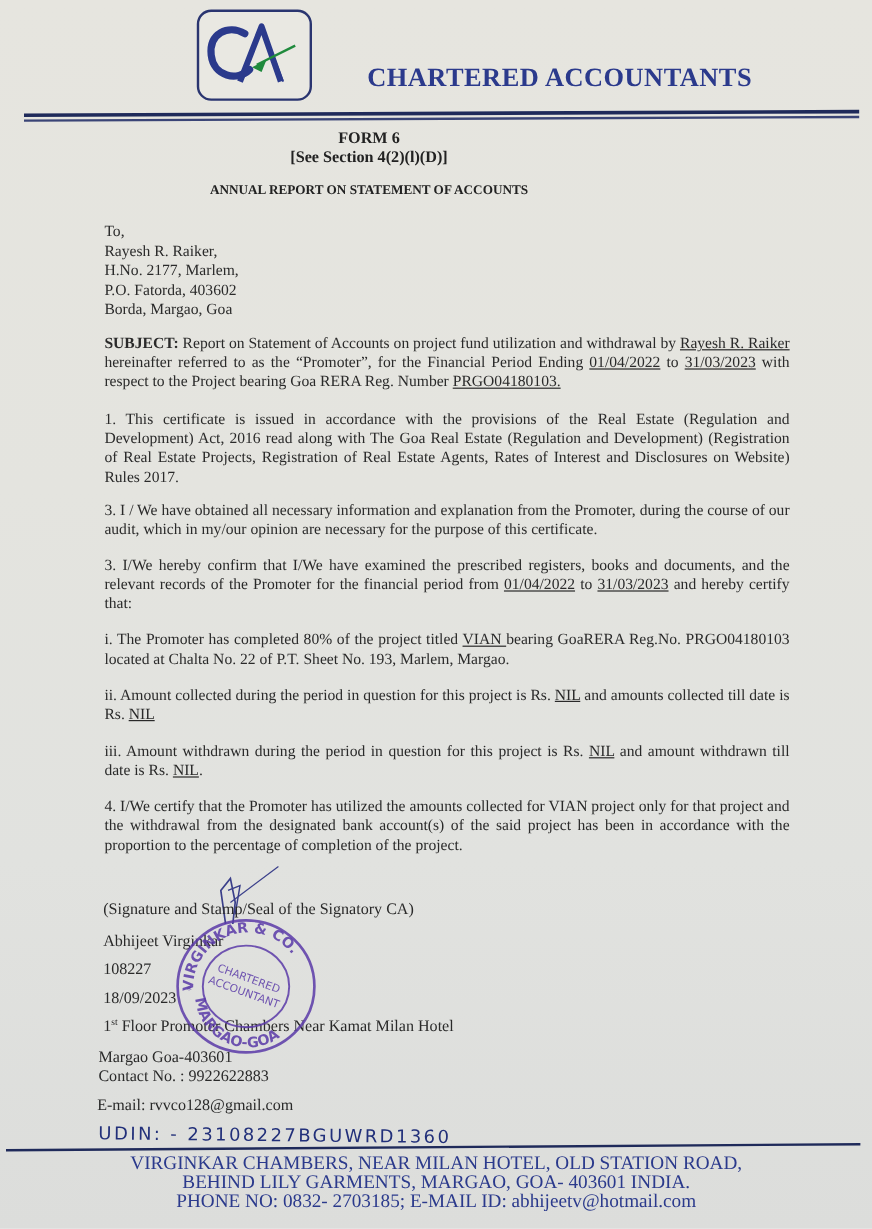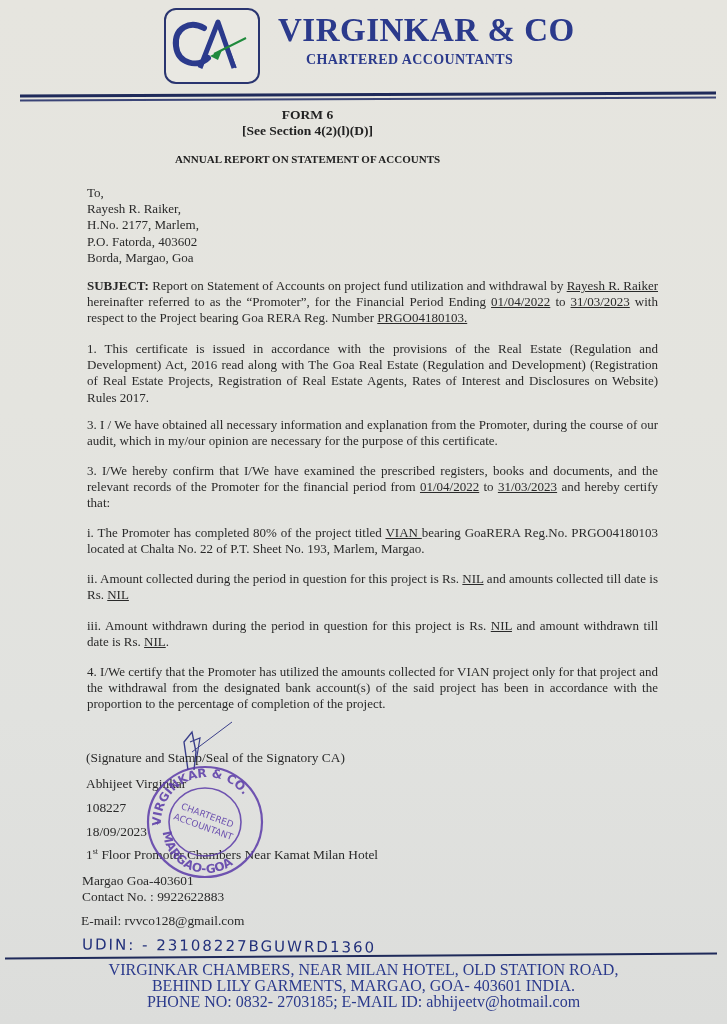--- a/index.html
+++ b/index.html
@@ -13,21 +13,21 @@
   .logo-box {
     position:absolute; left:164px; top:8px; width:92px; height:72px;
     border:2px solid #2a3570; border-radius:12px; background:#e9e8e2;
   }
   .logo-box svg { position:absolute; left:4px; top:6px; }
   .firm-name {
     position:absolute; left:278px; top:12px; font-size:33px; font-weight:bold;
     color:#2b3a8c; letter-spacing:0.5px; white-space:nowrap;
   }
   .firm-sub {
-    position:absolute; left:306px; top:52px; font-size:14px; font-weight:bold;
+    position:absolute; left:306px; top:52px; font-size:22px; font-weight:bold;
     color:#2b3a8c; letter-spacing:0.4px; white-space:nowrap;
   }
   .rule-top {
     position:absolute; left:20px; top:93px; width:696px; height:3px; background:#1f2a5a;
     transform:rotate(-0.25deg);
   }
   .rule-top2 {
     position:absolute; left:20px; top:98px; width:696px; height:2px; background:#3a4476;
     transform:rotate(-0.25deg);
   }
@@ -58,21 +58,20 @@
 <div class="letterhead">
   <div class="logo-box">
     <svg width="84" height="60" viewBox="0 0 84 60">
       <path d="M34 12 C 20 4, 4 12, 6 30 C 8 48, 28 52, 38 42" fill="none" stroke="#2b3a8c" stroke-width="6" stroke-linecap="round"></path>
       <path d="M30 52 L48 6 L64 52" fill="none" stroke="#2b3a8c" stroke-width="5" stroke-linejoin="round"></path>
       <path d="M66 52 L50 10" fill="none" stroke="#2b3a8c" stroke-width="1.5"></path>
       <path d="M40 40 L52 34 L48 44 Z" fill="#1f8a3c"></path>
       <path d="M44 38 L76 22" fill="none" stroke="#1f8a3c" stroke-width="2"></path>
     </svg>
   </div>
-  <div class="firm-name">VIRGINKAR &amp; CO</div>
   <div class="firm-sub">CHARTERED ACCOUNTANTS</div>
   <div class="rule-top"></div>
   <div class="rule-top2"></div>
 </div>
 
 <div class="center" style="top:107px;">FORM 6</div>
 <div class="center" style="top:123px;">[See Section 4(2)(l)(D)]</div>
 <div class="center" style="top:153px; font-size:11px;text-align:center;">ANNUAL REPORT ON STATEMENT OF ACCOUNTS</div>
 
 <div class="txt nojust lineblock" style="top:185px;">

